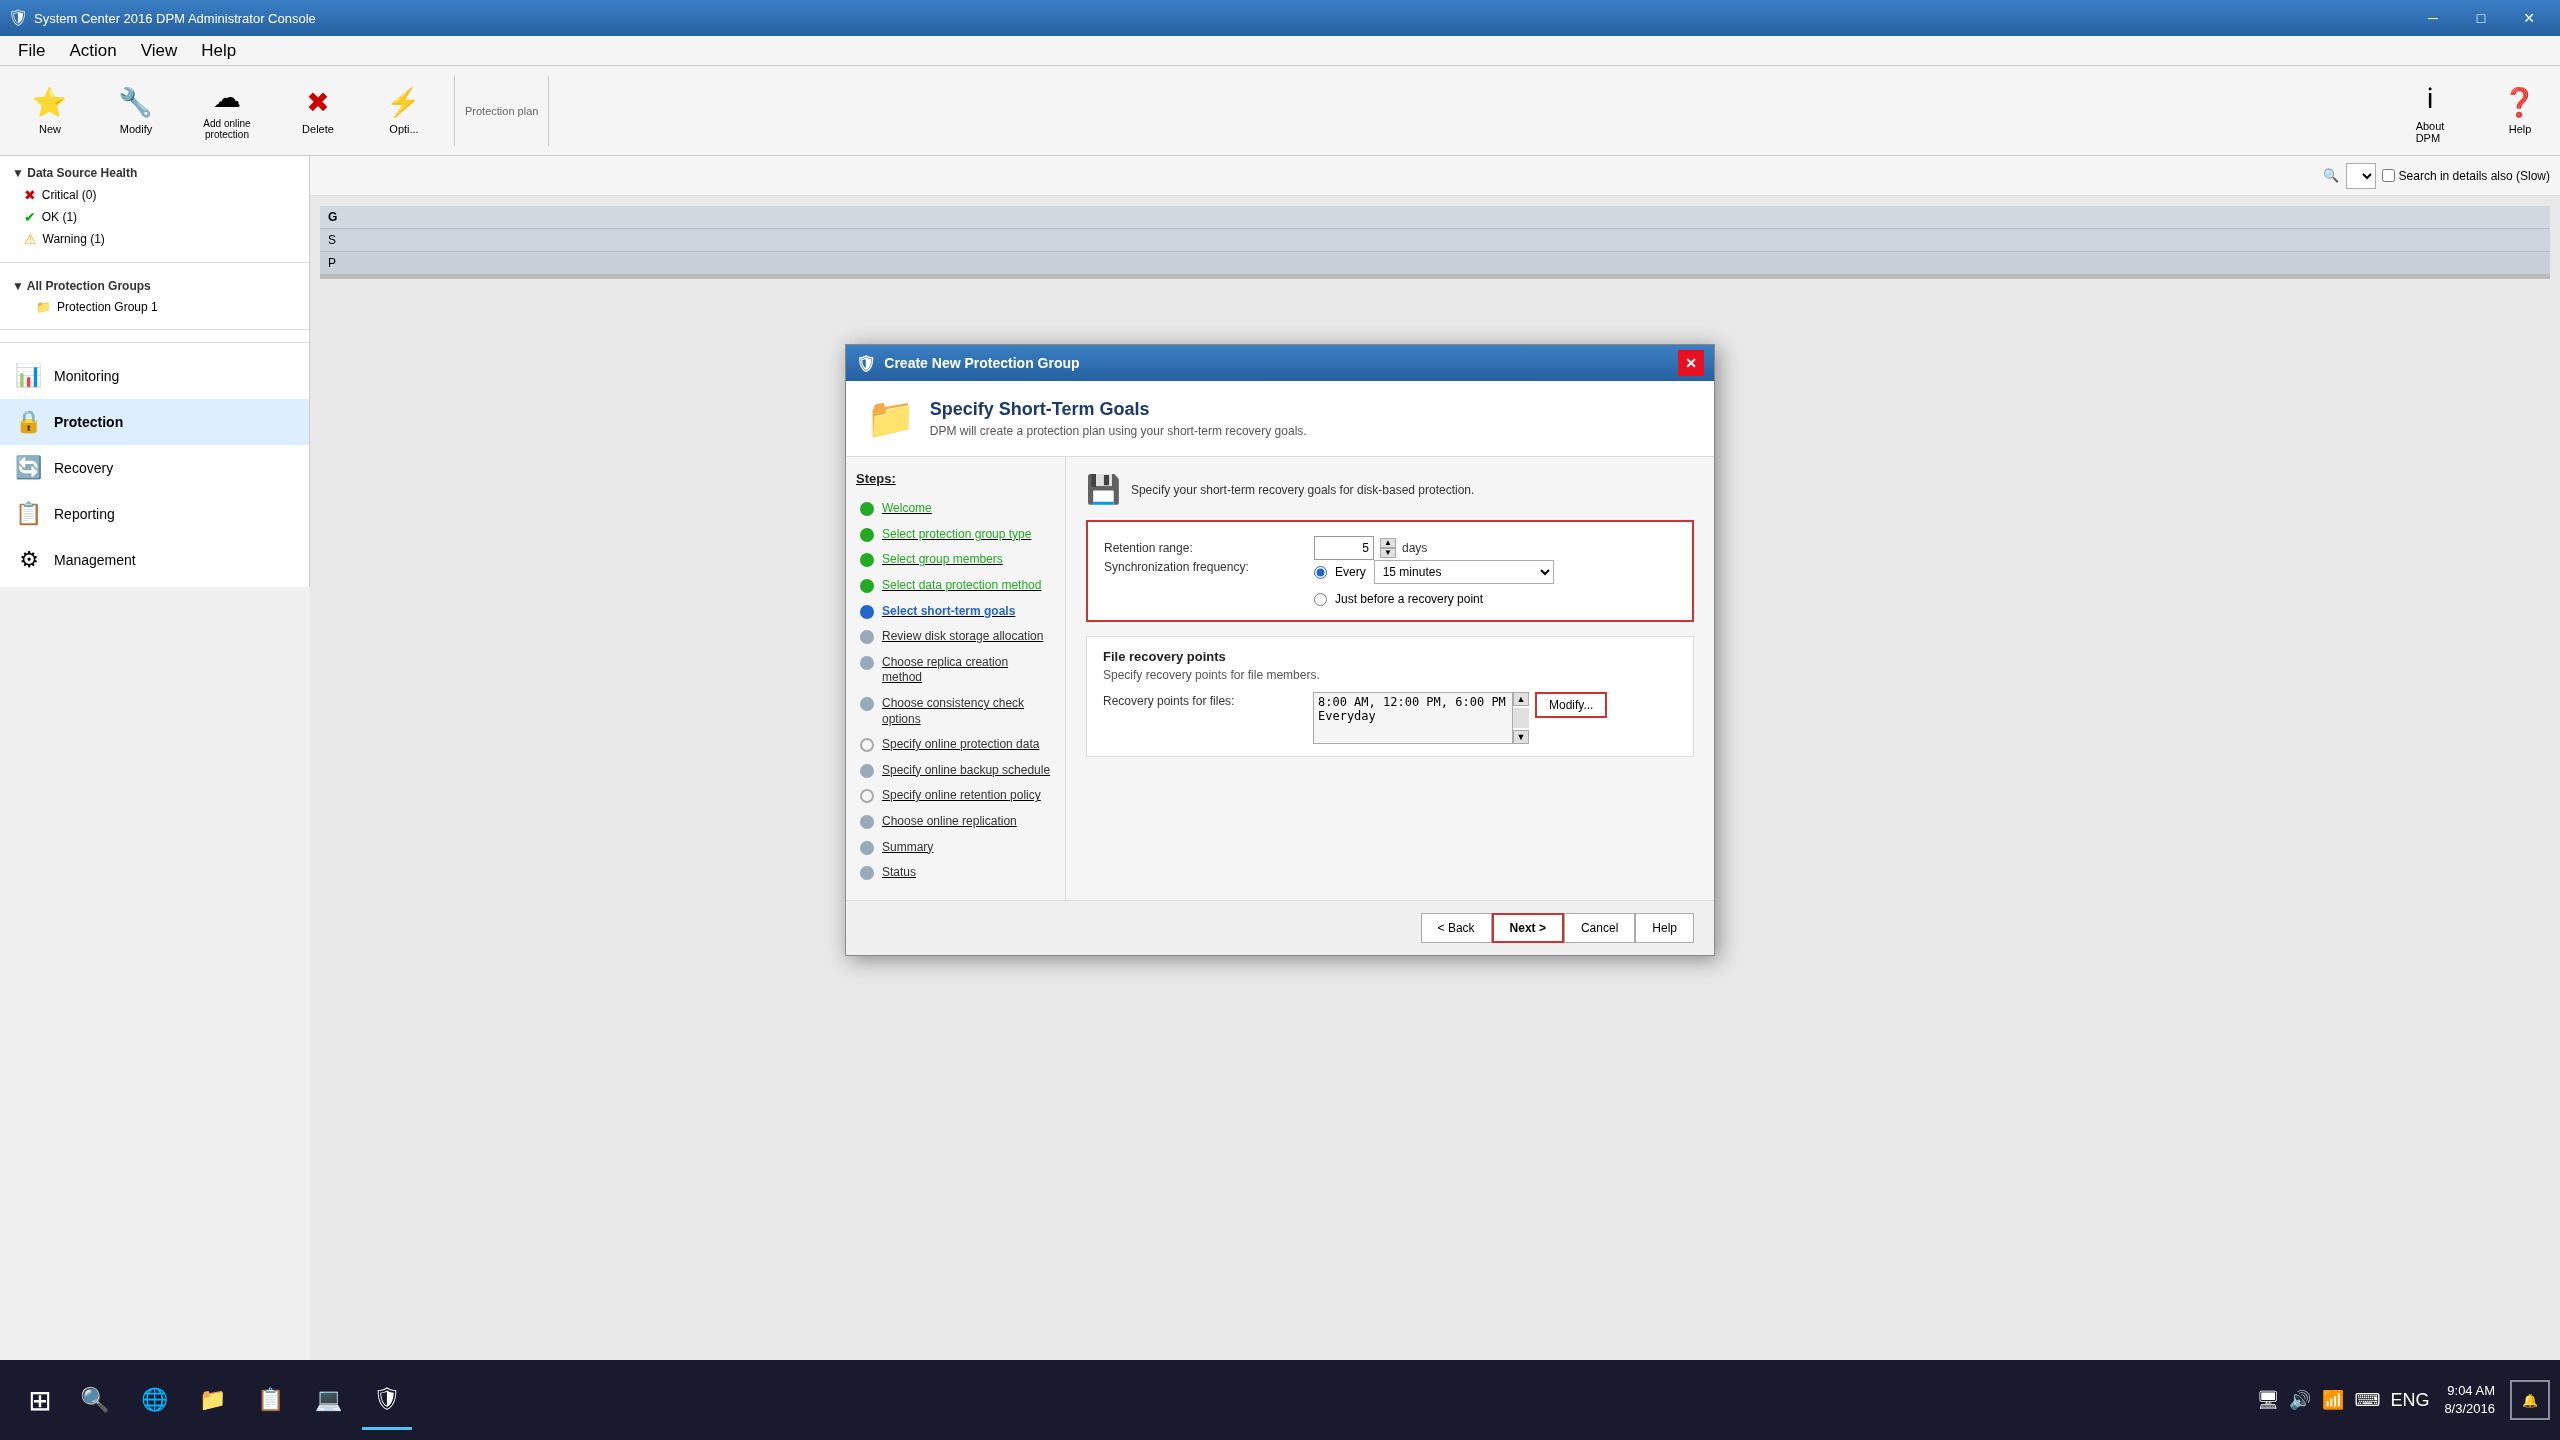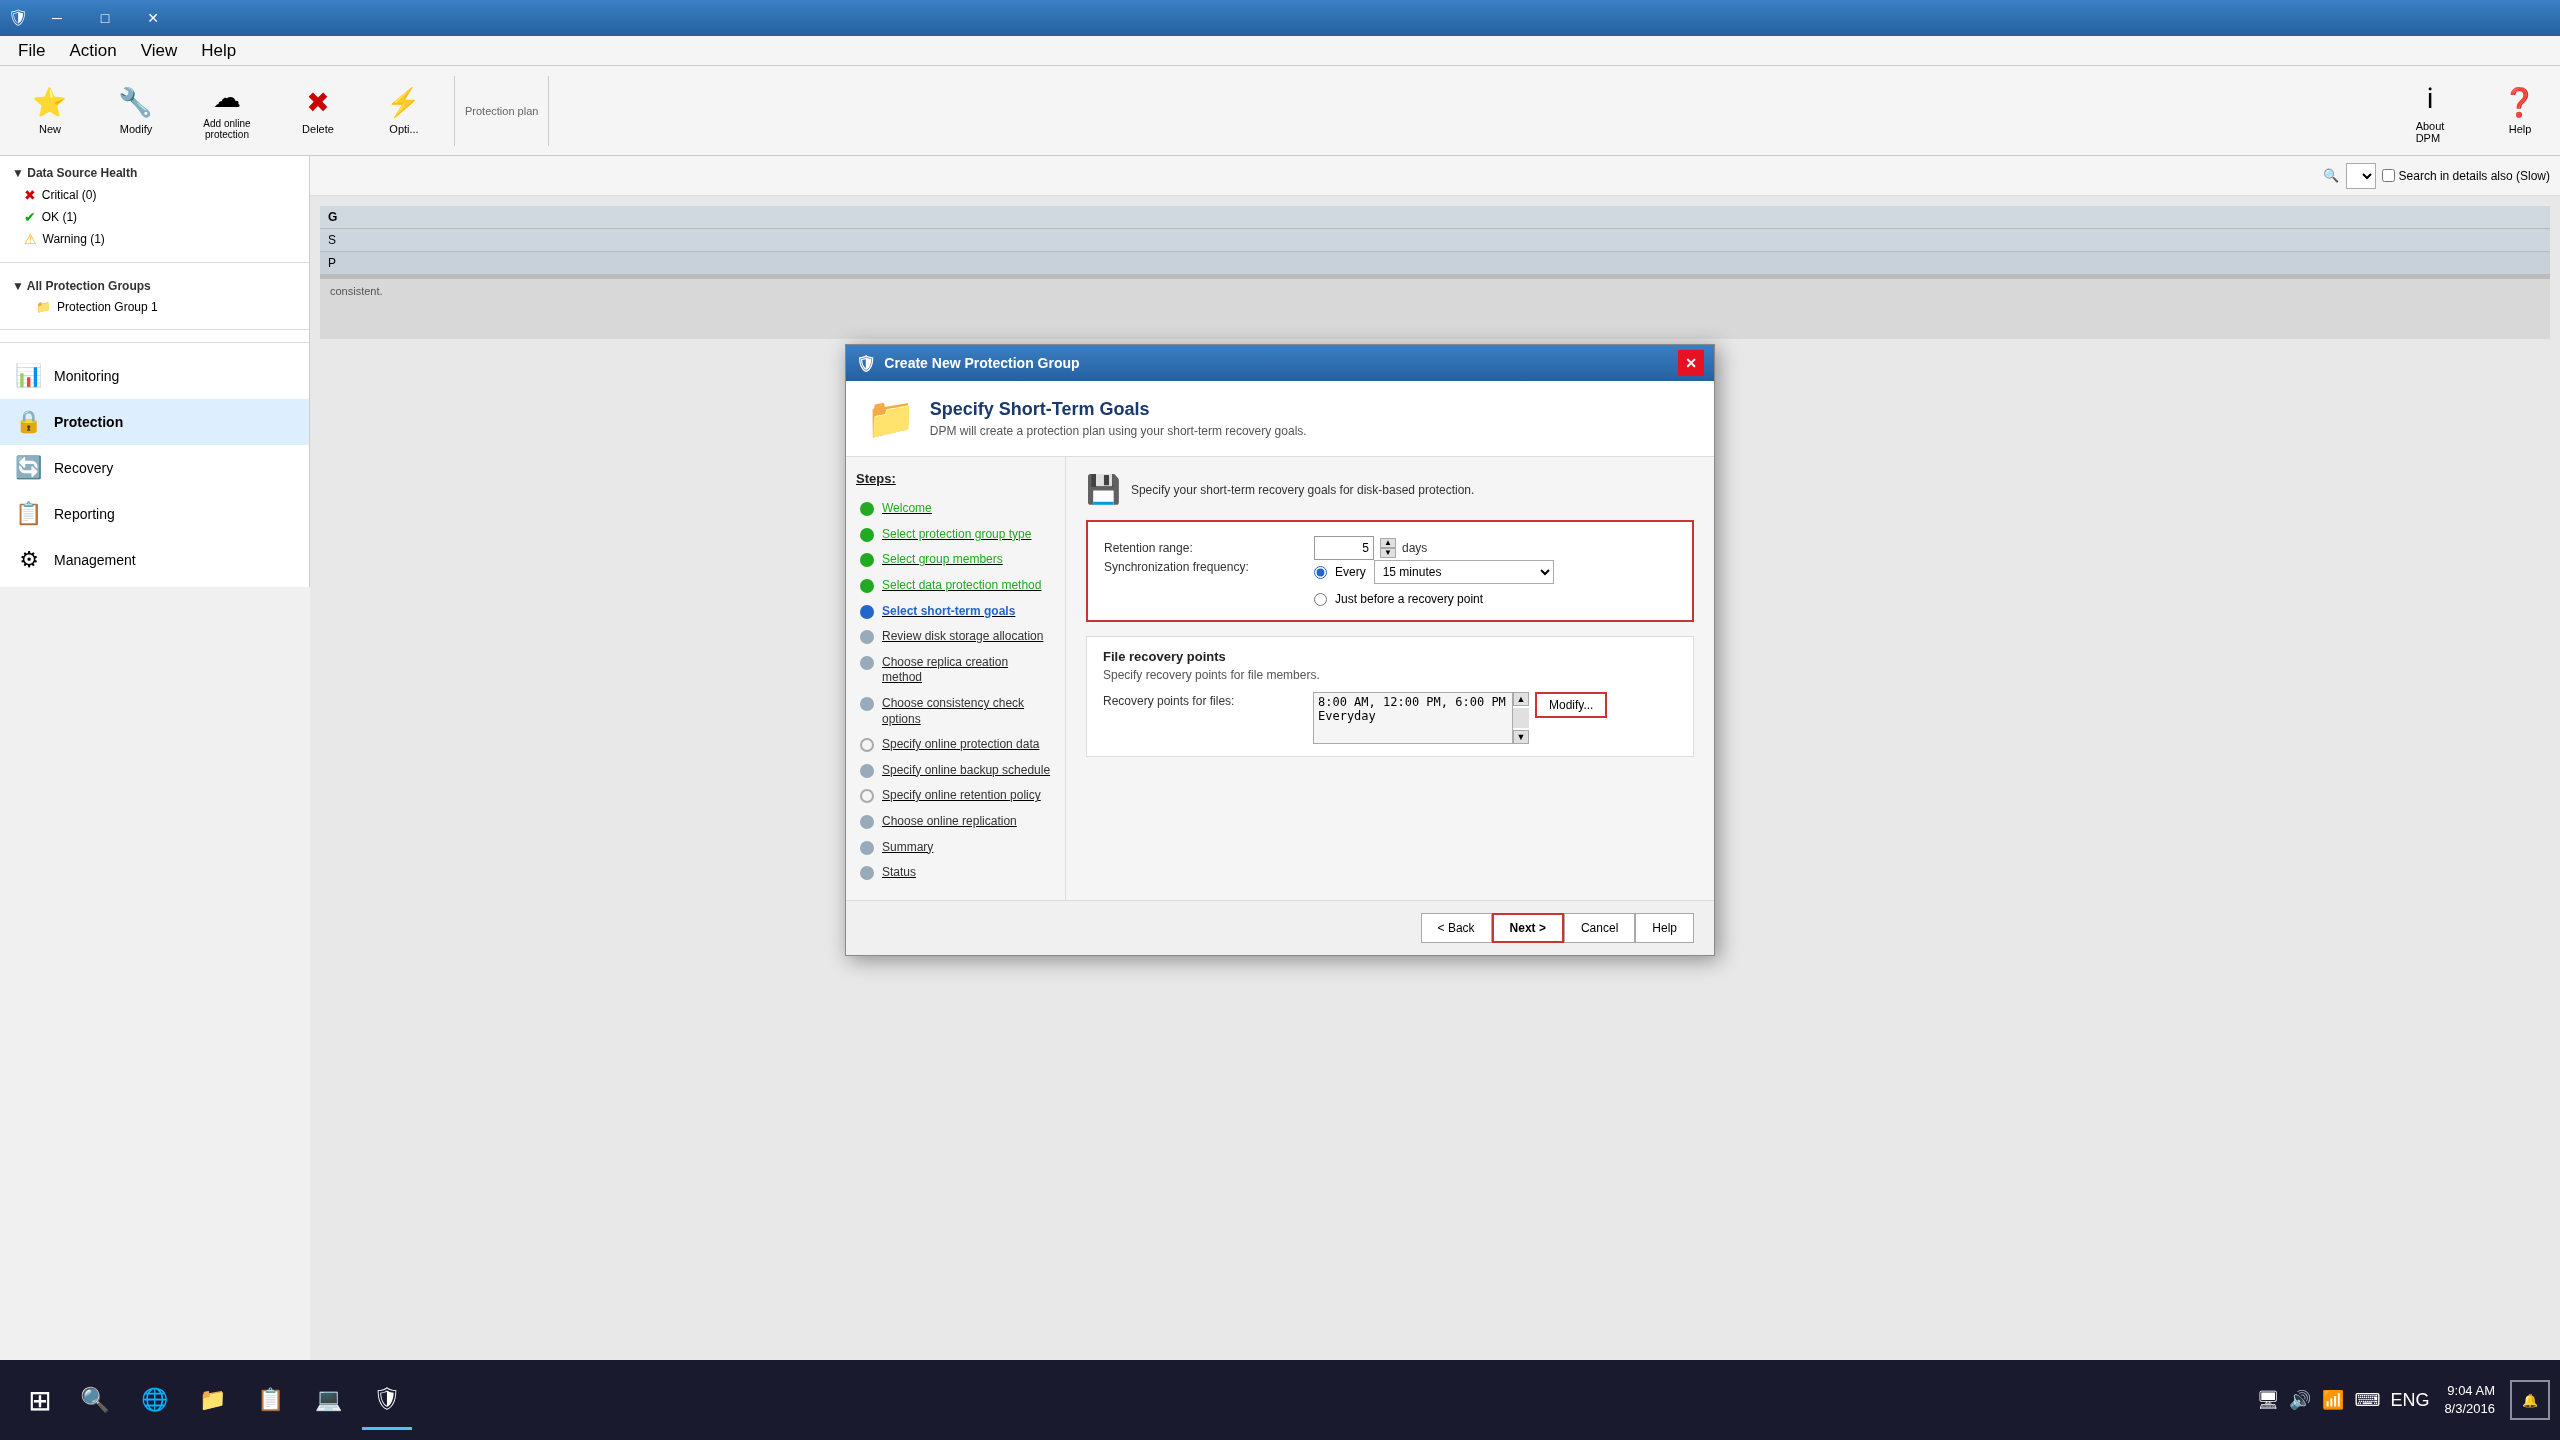--- a/index.html
+++ b/index.html
@@ -600,20 +600,21 @@
       position: relative;
     }
   </style>
 </head>
 <body>
 
 <div class="app-window">
 
   <div class="title-bar">
     <span class="title-bar-icon">🛡</span>
+    <span class="title-bar-title">System Center 2016 DPM Administrator Console</span>
     <div class="title-bar-controls">
       <div class="title-btn">─</div>
       <div class="title-btn">□</div>
       <div class="title-btn close">✕</div>
     </div>
   </div>
 
   <div class="menu-bar">
     <div class="menu-item">File</div>
     <div class="menu-item">Action</div>
@@ -735,23 +736,20 @@
             <span>Search in details also (Slow)</span>
           </div>
         </div>
       </div>
 
       <div class="content-pane">
         <div style="background:#d0d8e0;padding:4px 8px;font-size:12px;font-weight:bold;border-bottom:1px solid #bbb">G</div>
         <div style="background:#cdd5de;padding:4px 8px;font-size:12px;border-bottom:1px solid #bbb">S</div>
         <div style="background:#c8d0d9;padding:4px 8px;font-size:12px;border-bottom:1px solid #bbb">P</div>
         <div style="height:4px;background:#bbb;cursor:row-resize"></div>
-        <div style="background:#d8d8d8;height:60px;padding:6px 10px;font-size:11px;color:#555">
-          <span>consistent.</span>
-        </div>
       </div>
     </div>
   </div>
 </div>
 
 <div class="modal-overlay">
   <div class="modal" style="margin-top:-60px">
 
     <div class="modal-title-bar">
       <span class="modal-title-icon">🛡</span>

